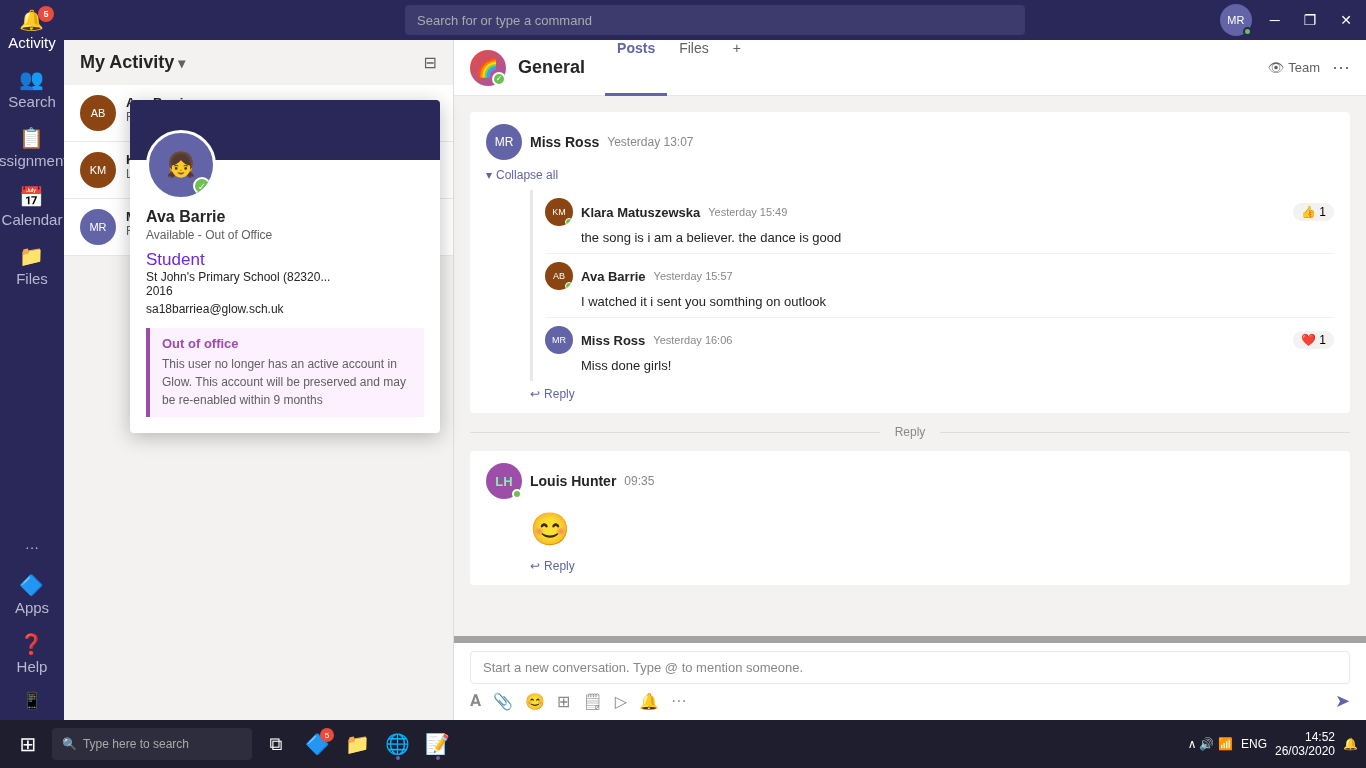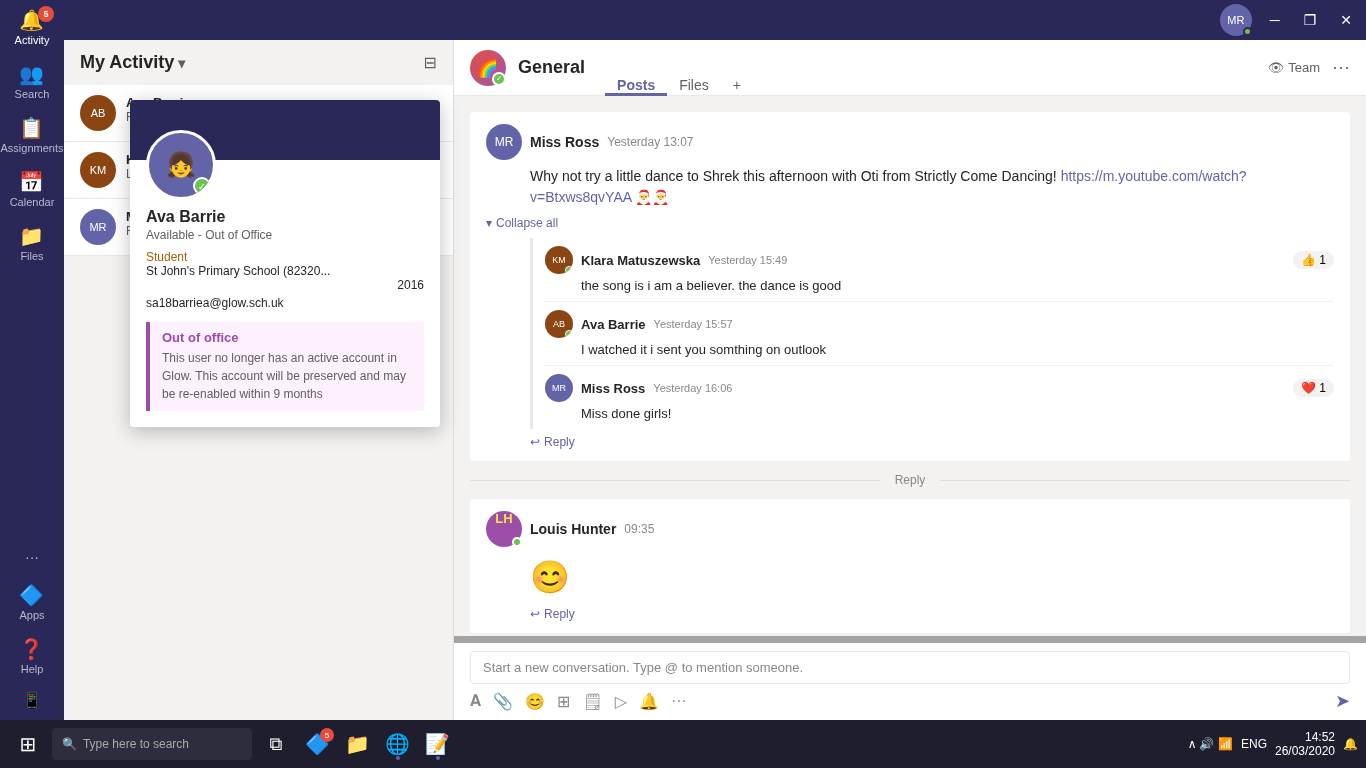--- a/index.html
+++ b/index.html
@@ -21,21 +21,21 @@
       display: flex;
       flex-direction: column;
       align-items: center;
       padding: 8px 0;
       color: #b8b8d0;
       cursor: pointer;
       position: relative;
     }
     .sidebar-item.active { color: #fff; }
     .sidebar-item .icon { font-size: 20px; margin-bottom: 2px; }
-    .sidebar-item .label { font-size: 11px; text-align: left; }
+    .sidebar-item .label { font-size: 15px; text-align: left; }
     .badge {
       position: absolute;
       top: 6px; right: 10px;
       background: #e74c3c;
       color: white;
       font-size: 9px;
       border-radius: 50%;
       width: 16px; height: 16px;
       display: flex; align-items: center; justify-content: center;
       font-weight: bold;
@@ -170,23 +170,23 @@
     }
     .popup-check {
       position: absolute; bottom: 2px; right: 2px;
       width: 18px; height: 18px; background: #6bc24e; border-radius: 50%;
       border: 2px solid white;
       display: flex; align-items: center; justify-content: center;
       color: white; font-size: 10px;
     }
     .popup-name { font-size: 16px; font-weight: 600; color: #252525; margin-bottom: 2px; }
     .popup-status { font-size: 12px; color: #616161; margin-bottom: 8px; }
-    .popup-role { font-size: 12px; color: #a16207; }
+    .popup-role { font-size: 17px; color: #6d28d9; }
     .popup-school { font-size: 12px; color: #252525; }
-    .popup-year { font-size: 12px; color: #252525; margin-bottom: 4px; text-align: right; }
+    .popup-year { font-size: 12px; color: #252525; margin-bottom: 4px; }
     .popup-email { font-size: 12px; color: #252525; }
     .popup-oof {
       border-left: 4px solid #9b4ea8;
       margin-top: 12px;
       padding: 8px 12px;
       background: #fdf0ff;
     }
     .popup-oof-title { font-size: 13px; font-weight: 600; color: #9b4ea8; margin-bottom: 4px; }
     .popup-oof-text { font-size: 12px; color: #616161; line-height: 1.5; }
 
@@ -222,21 +222,21 @@
       display: flex; align-items: center; justify-content: center;
       color: white; font-size: 8px;
     }
     .channel-name { font-size: 18px; font-weight: 700; color: #252525; }
     .channel-tabs {
       display: flex; gap: 0; margin-left: 8px;
     }
     .channel-tab {
       padding: 0 12px;
       height: 56px;
-      display: flex; align-items: flex-end;
+      display: flex; align-items: flex-start;
       font-size: 14px; color: #616161;
       cursor: pointer;
       border-bottom: 3px solid transparent;
     }
     .channel-tab.active {
       color: #6264a7;
       border-bottom: 3px solid #6264a7;
       font-weight: 600;
     }
     .channel-header-right {
@@ -323,22 +323,22 @@
       position: absolute; top: 50%;
       width: calc(50% - 30px);
       height: 1px; background: #ddd;
     }
     .today-divider::before { left: 0; }
     .today-divider::after { right: 0; }
 
     .lh-avatar {
       width: 36px; height: 36px; border-radius: 50%;
       background: #9c4ea8;
-      display: flex; align-items: flex-start; justify-content: center;
-      color: #fde047; font-size: 13px; font-weight: 600;
+      display: flex; align-items: center; justify-content: center;
+      color: #86efac; font-size: 13px; font-weight: 600;
       position: relative;
     }
 
     
     .compose-area {
       background: white;
       border-top: 7px solid #a3a3a3;
       padding: 8px 16px;
     }
     .compose-input {
@@ -440,20 +440,23 @@
       <span class="icon">❓</span>
       <span class="label">Help</span>
     </div>
     <div class="sidebar-item">
       <span class="icon" style="font-size:16px">📱</span>
     </div>
   </div>
 </div>
 
 <div class="titlebar">
+  <div class="search-bar">
+    <span>Search for or type a command</span>
+  </div>
   <div class="titlebar-right">
     <div class="avatar-top">
       <span>MR</span>
       <div class="online-dot"></div>
     </div>
     <span class="win-btn">─</span>
     <span class="win-btn">❐</span>
     <span class="win-btn">✕</span>
   </div>
 </div>
@@ -547,25 +550,20 @@
 
   <div class="messages-area">
 
     <div class="message-thread">
       <div class="msg-header">
         <div class="msg-avatar" style="background:#6264a7;">
           <span>MR</span>
         </div>
         <span class="msg-name">Miss Ross</span>
         <span class="msg-time">Yesterday 13:07</span>
-      </div>
-      <div class="msg-body">
-        Why not try a little dance to Shrek this afternoon with Oti from Strictly Come Dancing!
-        <a class="msg-link" href="#">https://m.youtube.com/watch?v=Btxws8qvYAA</a>
-        <span> 🎅🎅</span>
       </div>
       <div class="collapse-all">
         <span>▾</span>
         <span>Collapse all</span>
       </div>
       <div class="reply-thread">
 
         <div class="reply-item">
           <div class="reply-header">
             <div class="reply-avatar" style="background:#8b4513;">

